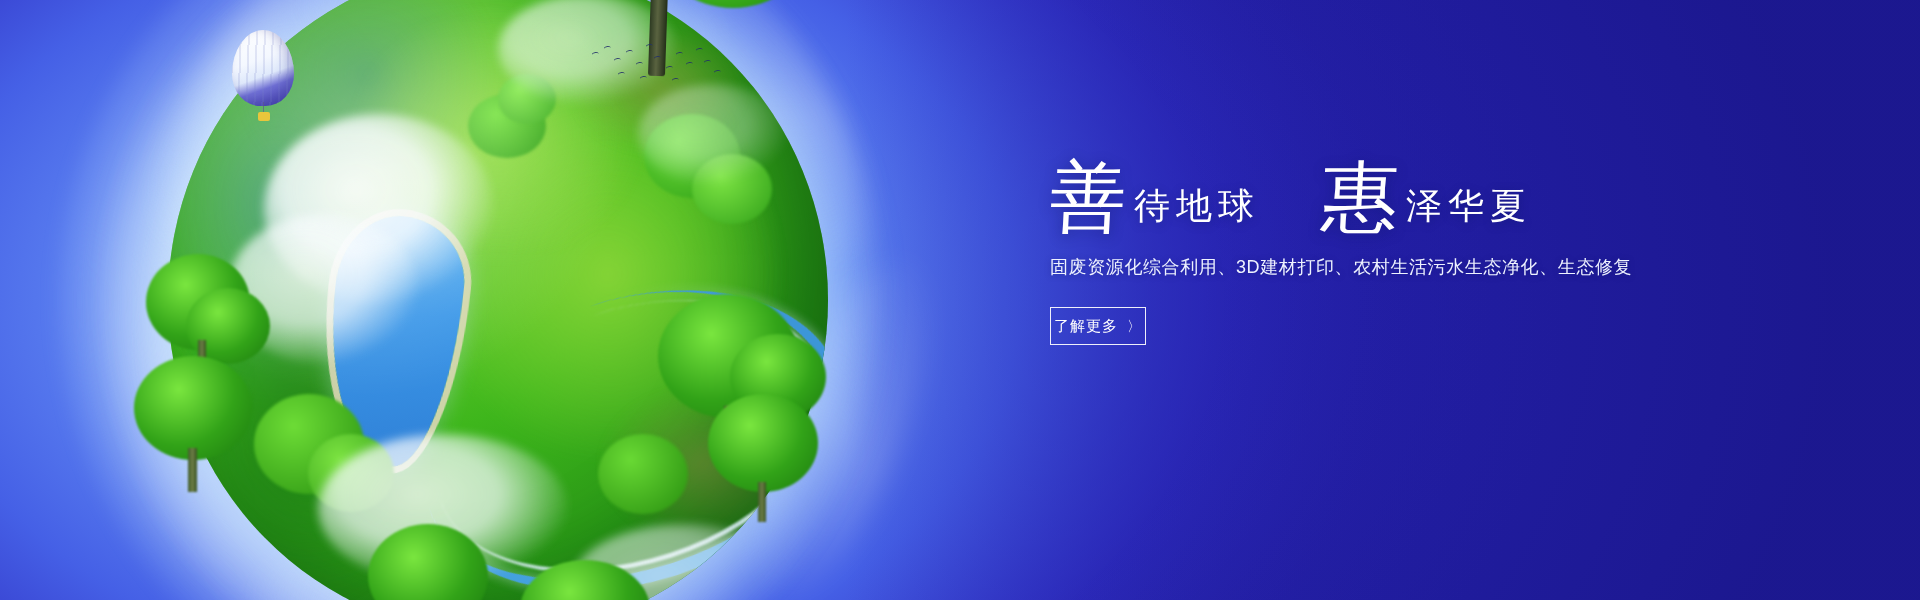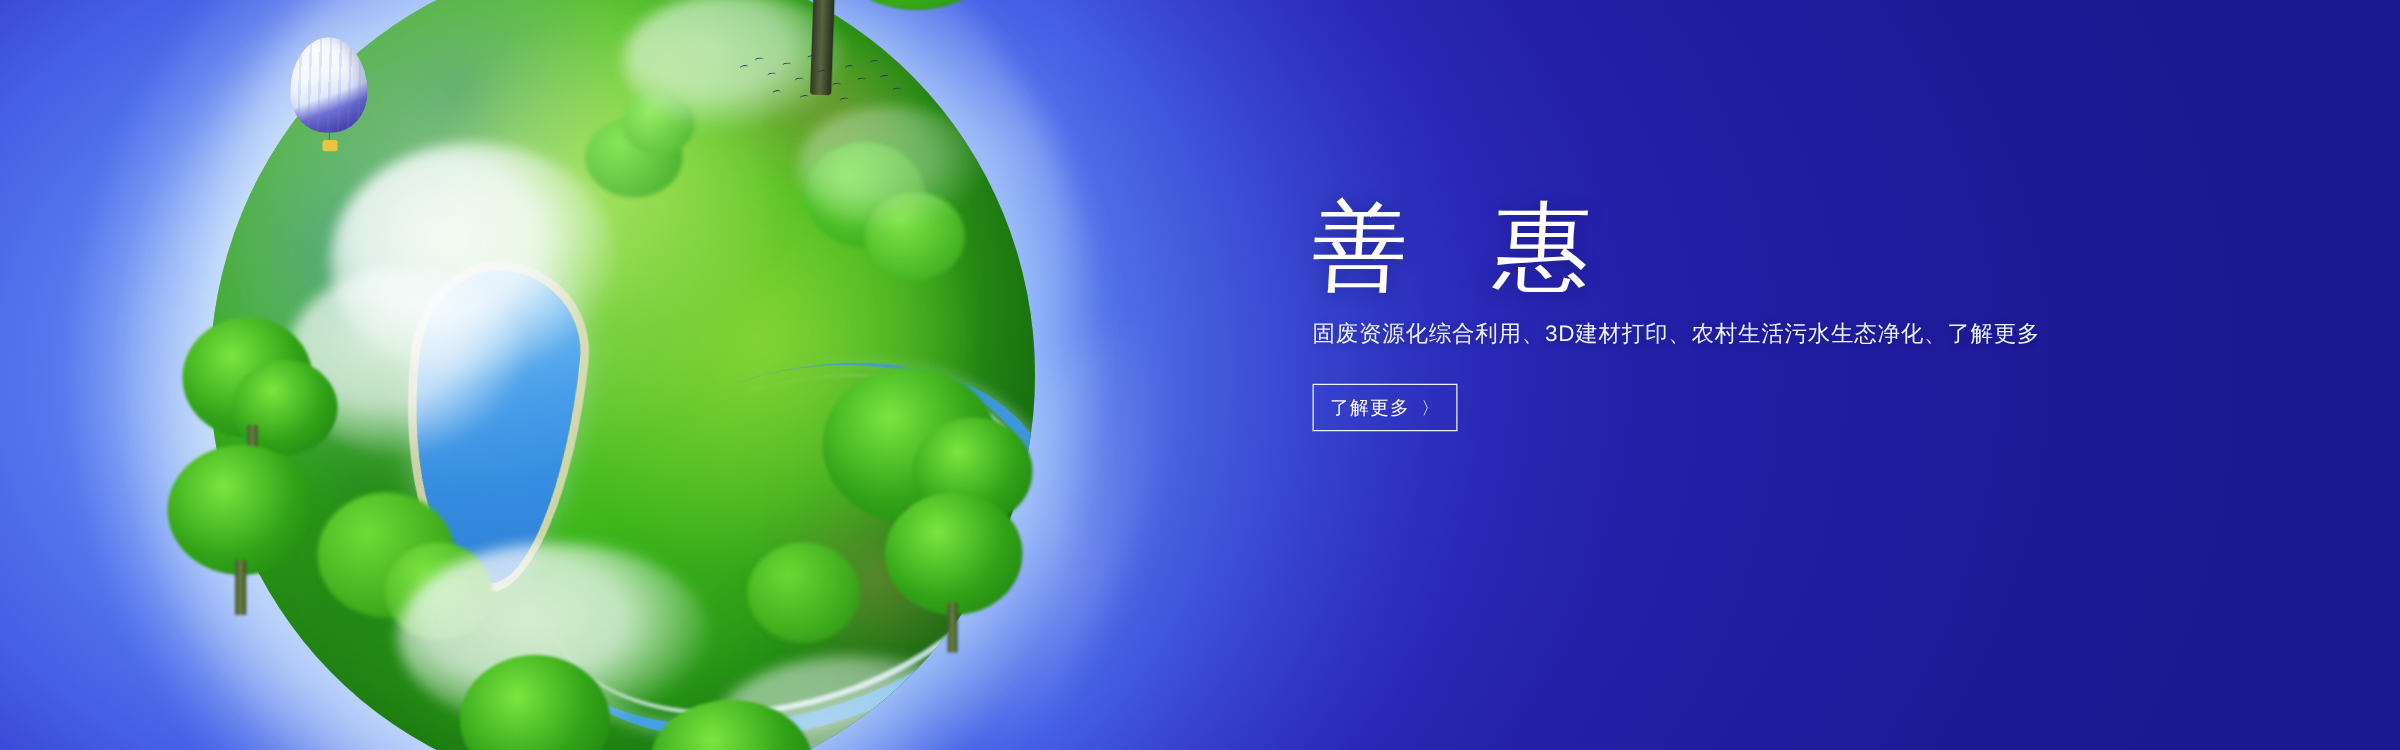--- a/index.html
+++ b/index.html
@@ -207,21 +207,21 @@
     margin-top:22px;
     font-size:18px;line-height:1.5;
     letter-spacing:.6px;
     color:#eef2ff;
     text-shadow:0 1px 6px rgba(10,20,90,.35);
   }
   .cta{
     margin-top:26px;
     display:inline-flex;align-items:center;justify-content:center;
     gap:9px;
-    width:116px;height:38px;
+    width:96px;height:38px;
     border:1px solid rgba(255,255,255,.92);
     background:transparent;
     color:#ffffff;
     font-size:15px;letter-spacing:1px;
     cursor:pointer;
     box-sizing:border-box;
   }
   .cta .chev{font-size:14px;line-height:1;opacity:.95;}
 </style>
 </head>
@@ -333,29 +333,31 @@
   </div>
 
   <div class="bg-right-wash"></div>
   <div class="bg-vignette"></div>
 
   <div class="content">
 
     <div class="headline">
       <span class="hl-group">
         <span class="hl-big">善</span>
+        <span class="hl-small">待地球</span>
       </span>
       <span class="hl-gap"></span>
       <span class="hl-group">
         <span class="hl-big">惠</span>
+        <span class="hl-small">泽华夏</span>
       </span>
     </div>
 
 
-    <div class="desc">固废资源化综合利用、3D建材打印、农村生活污水生态净化、了解更多</div>
+    <div class="desc">固废资源化综合利用、3D建材打印、农村生活污水生态净化、生态修复</div>
 
     <div class="cta">
       <span>了解更多</span>
       <span class="chev">〉</span>
     </div>
 
   </div>
 </div>
 
 </body></html>

